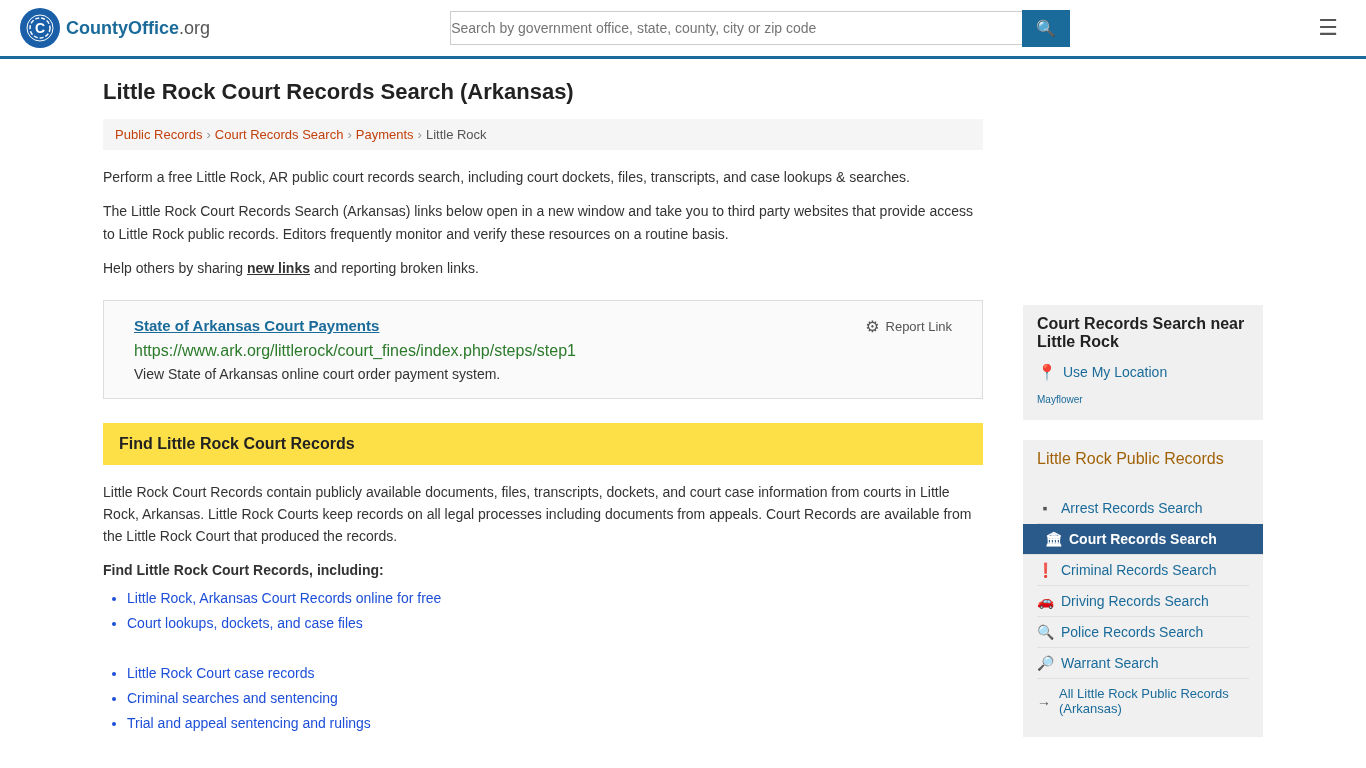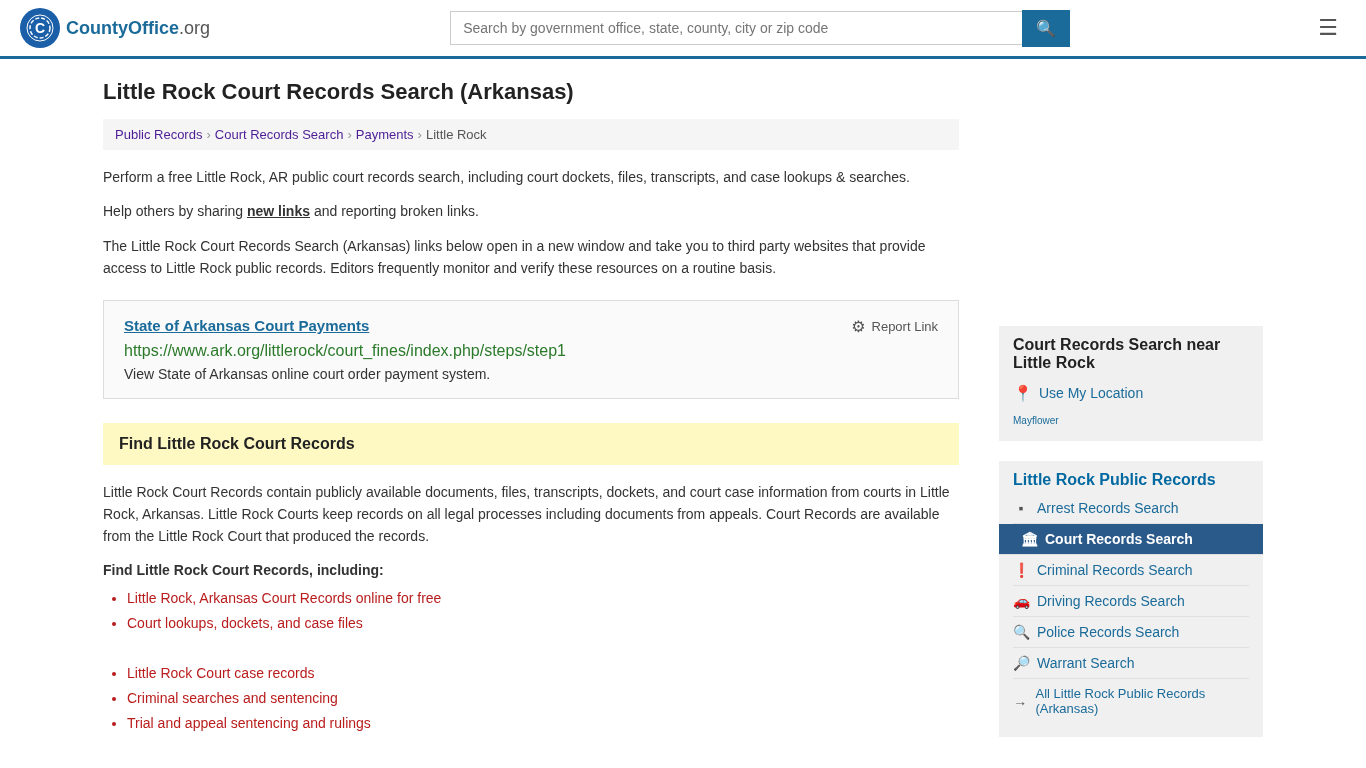--- a/index.html
+++ b/index.html
@@ -42,21 +42,21 @@
     #search-bar-area {
       display: flex;
       align-items: center;
       flex: 1;
       max-width: 620px;
       margin: 0 20px;
     }
     #search-input {
       flex: 1;
       border: 1px solid #ccc;
-      padding: 8px 12px;
+      padding: 8px 0;
       font-size: 14px;
       color: #0f766e;
       outline: none;
       border-right: none;
     }
     #search-button {
       background: #1a6b9a;
       border: none;
       padding: 9px 14px;
       cursor: pointer;
@@ -95,30 +95,30 @@
       padding: 8px 12px;
       font-size: 13px;
       color: #555;
       margin-bottom: 16px;
       display: flex;
       align-items: center;
       gap: 4px;
       flex-wrap: wrap;
     }
     #breadcrumb a {
-      color: #4c1d95;
+      color: #c2410c;
       text-decoration: none;
     }
     #breadcrumb .sep { color: #999; }
 
     #record-card {
       border: 1px solid #ddd;
       background: #fafafa;
       margin: 20px 0;
-      padding: 16px 20px;
+      padding: 16px 30px;
     }
     #record-card-header {
       display: flex;
       justify-content: space-between;
       align-items: flex-start;
       margin-bottom: 6px;
     }
     #record-title-link {
       font-size: 15px;
       font-weight: bold;
@@ -140,21 +140,21 @@
       color: #2a7a2a;
       font-size: 13px;
       margin-bottom: 6px;
     }
     #record-desc {
       font-size: 14px;
       color: #333;
     }
 
     #find-section {
-      background: #fef9c3;
+      background: #fde047;
       padding: 12px 16px;
       margin: 24px 0 16px;
     }
     #find-section-title {
       font-size: 16px;
       font-weight: bold;
       color: #222;
     }
 
     #find-desc {
@@ -168,27 +168,27 @@
       font-size: 14px;
       font-weight: bold;
       color: #333;
       margin-bottom: 8px;
     }
 
     #records-list {
       list-style: disc;
       padding-left: 24px;
       font-size: 14px;
-      color: #b91c1c;
+      color: #1d4ed8;
       line-height: 1.8;
     }
 
     
     #sidebar {
-      width: 264px;
+      width: 240px;
       flex-shrink: 0;
     }
 
     #sidebar-nearby {
       background: #f0f0f0;
       padding: 10px 14px 14px;
       margin-bottom: 20px;
     }
     #sidebar-nearby-title {
       font-size: 16px;
@@ -310,24 +310,24 @@
       <a href="#">Public Records</a>
       <span class="sep">›</span>
       <a href="#">Court Records Search</a>
       <span class="sep">›</span>
       <a href="#">Payments</a>
       <span class="sep">›</span>
       <span>Little Rock</span>
     </div>
 
     <p id="intro-text-1" class="intro-text" style="font-size:14px;line-height:1.6;margin-bottom:12px;">Perform a free Little Rock, AR public court records search, including court dockets, files, transcripts, and case lookups &amp; searches.</p>
+    <p id="intro-text-2" class="intro-text" style="font-size:14px;line-height:1.6;margin-bottom:12px;">The Little Rock Court Records Search (Arkansas) links below open in a new window and take you to third party websites that provide access to Little Rock public records. Editors frequently monitor and verify these resources on a routine basis.</p>
     <p id="intro-text-3" class="intro-text" style="font-size:14px;line-height:1.6;margin-bottom:12px;">
       <span>Help others by sharing </span><a href="#" style="color:#333;text-decoration:underline;font-weight:bold;">new links</a><span> and reporting broken links.</span>
     </p>
-    <p id="intro-text-2" class="intro-text" style="font-size:14px;line-height:1.6;margin-bottom:12px;">The Little Rock Court Records Search (Arkansas) links below open in a new window and take you to third party websites that provide access to Little Rock public records. Editors frequently monitor and verify these resources on a routine basis.</p>
 
     <div id="record-card">
       <div id="record-card-header">
         <a href="#" id="record-title-link">State of Arkansas Court Payments</a>
         <button id="report-link-btn">
           <span style="font-size:16px;">⚙</span>
           <span>Report Link</span>
         </button>
       </div>
       <div id="record-url" style="color:#2a7a2a;font-size:16px;margin-bottom:6px;cursor:pointer;">https://www.ark.org/littlerock/court_fines/index.php/steps/step1</div>
@@ -357,21 +357,21 @@
     <div id="sidebar-nearby">
       <div id="sidebar-nearby-title" style="font-size:16px;font-weight:bold;color:#222;margin-bottom:12px;">Court Records Search near Little Rock</div>
       <a href="#" id="use-my-location" style="display:flex;align-items:center;gap:6px;color:#1a6b9a;font-size:14px;margin-bottom:8px;text-decoration:none;">
         <span id="location-pin" style="color:#cc3333;font-size:16px;">📍</span>
         <span>Use My Location</span>
       </a>
       <a href="#" id="nearby-link" style="color:#1a6b9a;font-size:10px;text-decoration:none;">Mayflower</a>
     </div>
 
     <div id="sidebar-public-records">
-      <div id="sidebar-pr-title" style="font-size:16px;font-weight:bold;color:#0369a1;margin-bottom:4px;">Little Rock Public Records</div>
+      <div id="sidebar-pr-title" style="font-size:16px;font-weight:normal;color:#a16207;margin-bottom:25px;">Little Rock Public Records</div>
       <div id="sidebar-items-container">
       <div class="sidebar-item">
             <span class="sidebar-icon">▪</span>
             <span>Arrest Records Search</span>
           </div>
           <div class="sidebar-item active">
             <span class="sidebar-icon">🏛</span>
             <span>Court Records Search</span>
           </div>
           <div class="sidebar-item">

